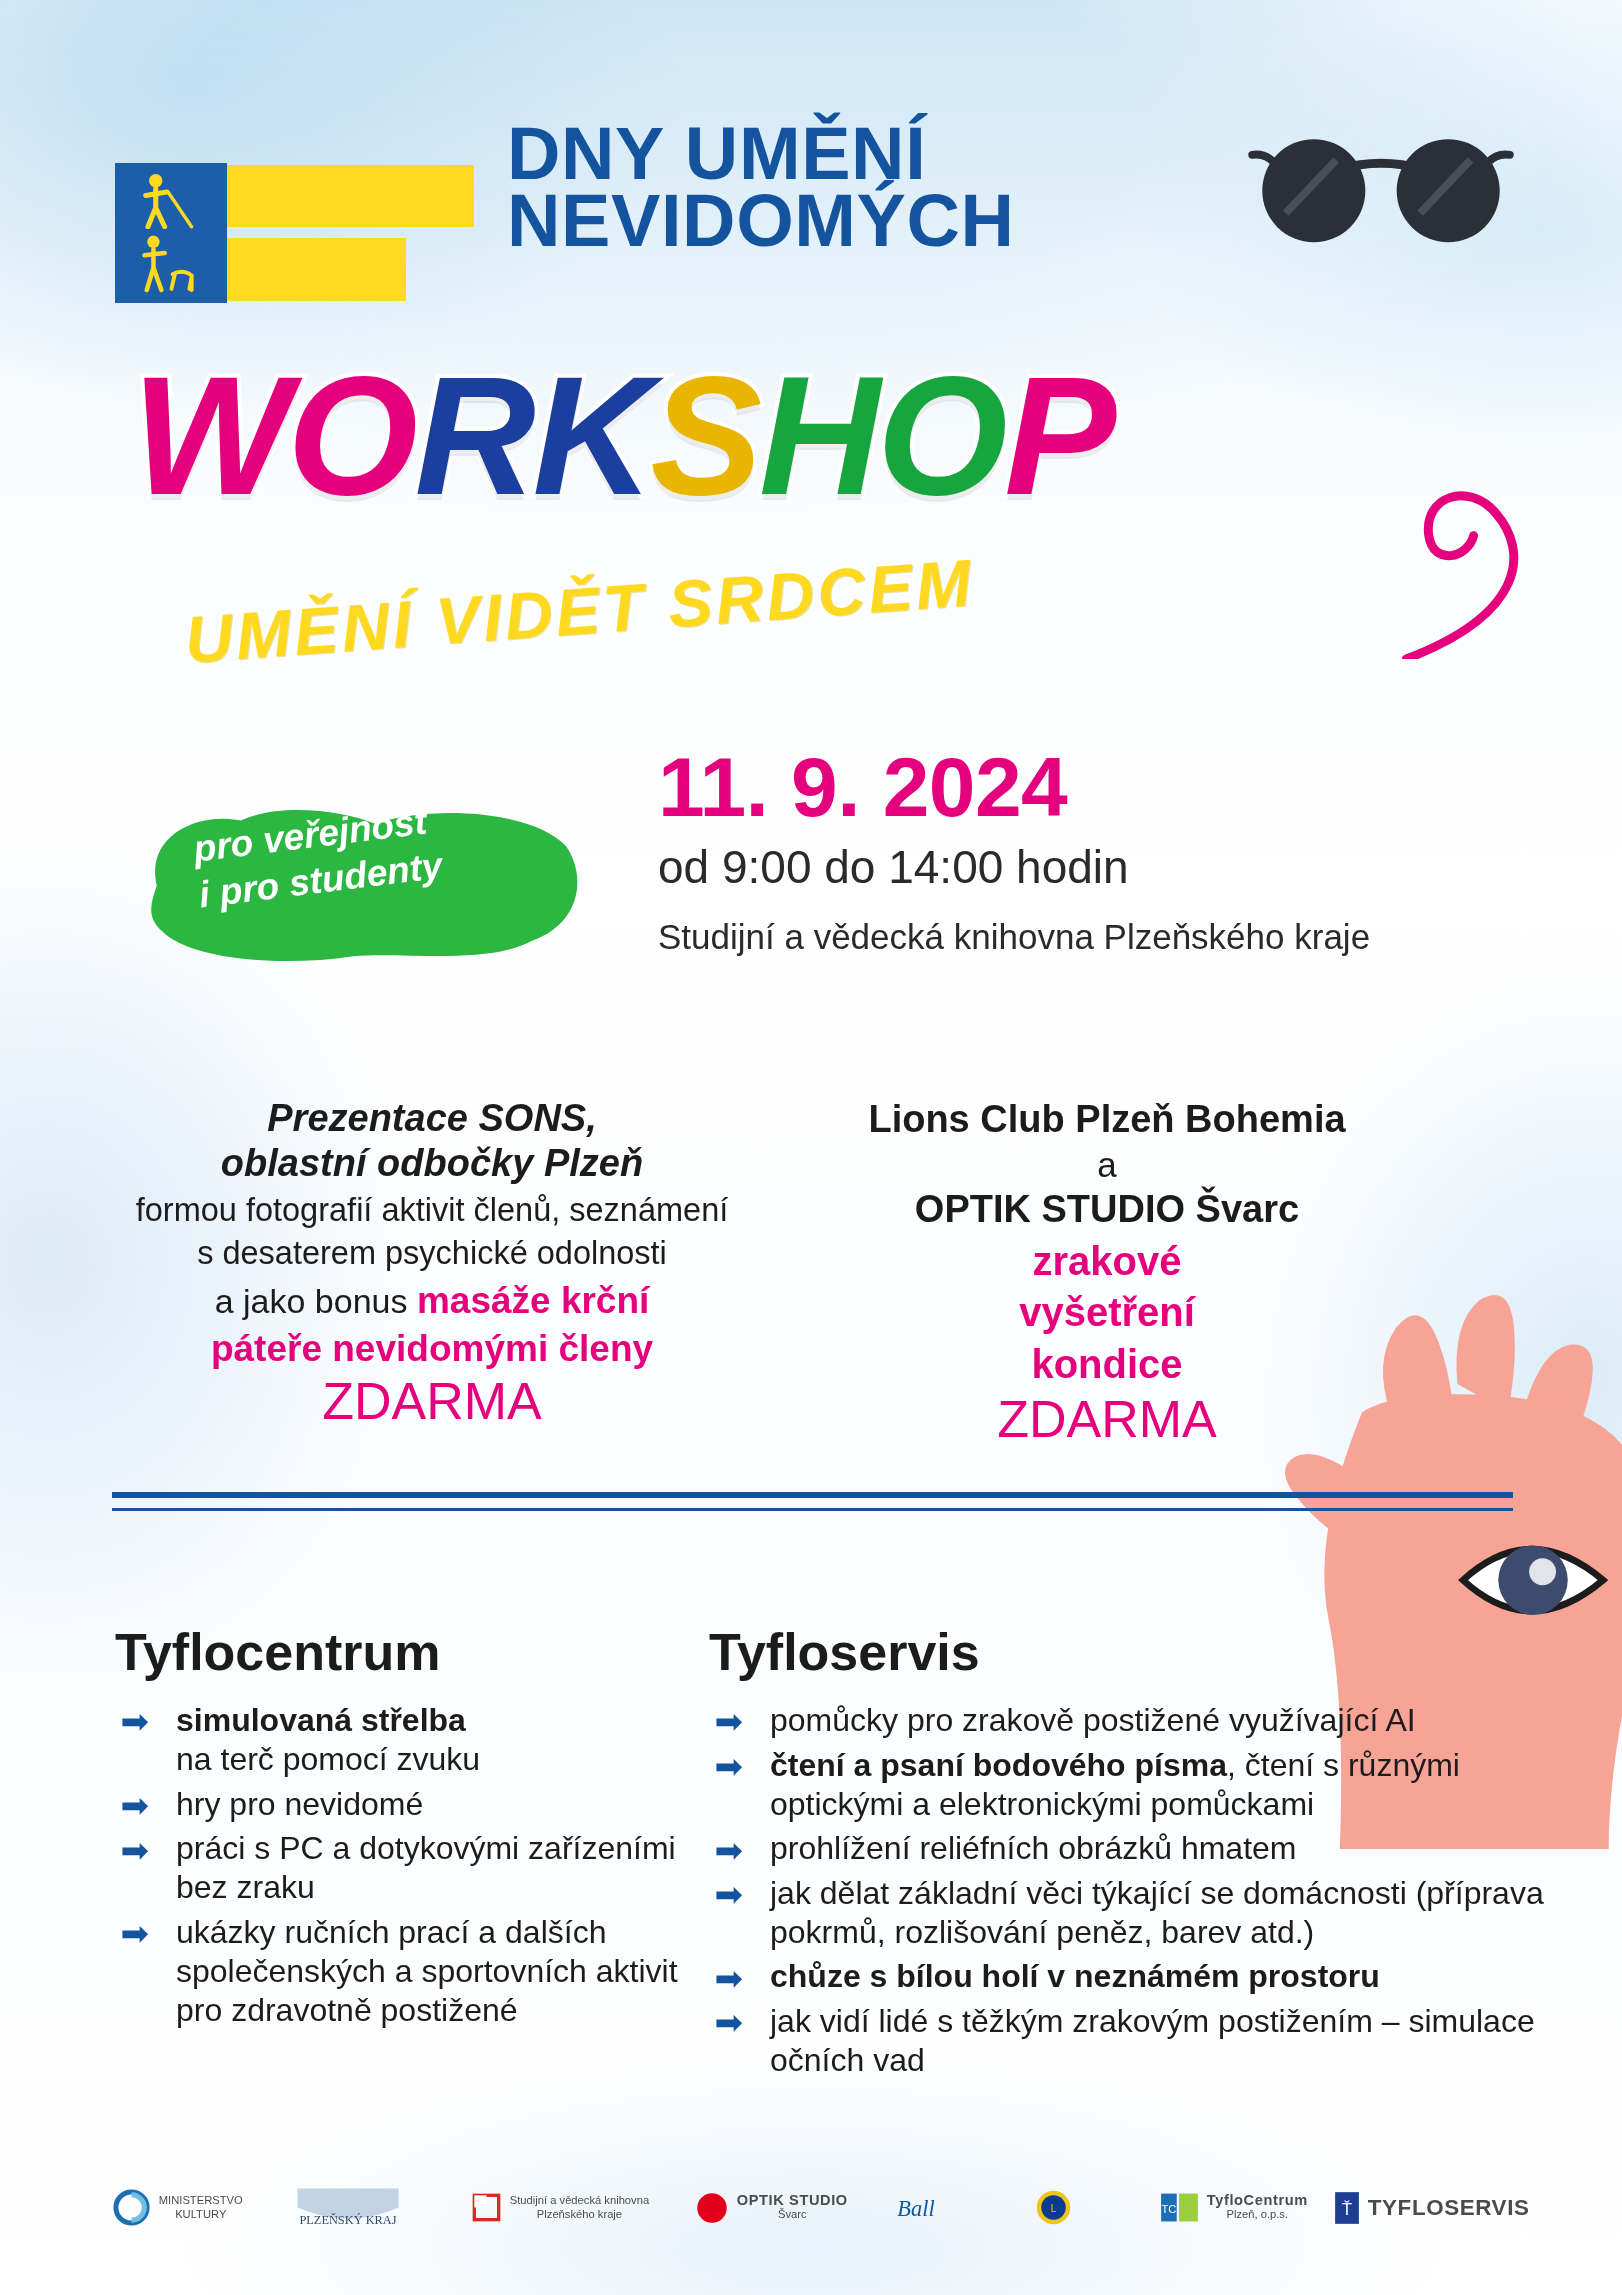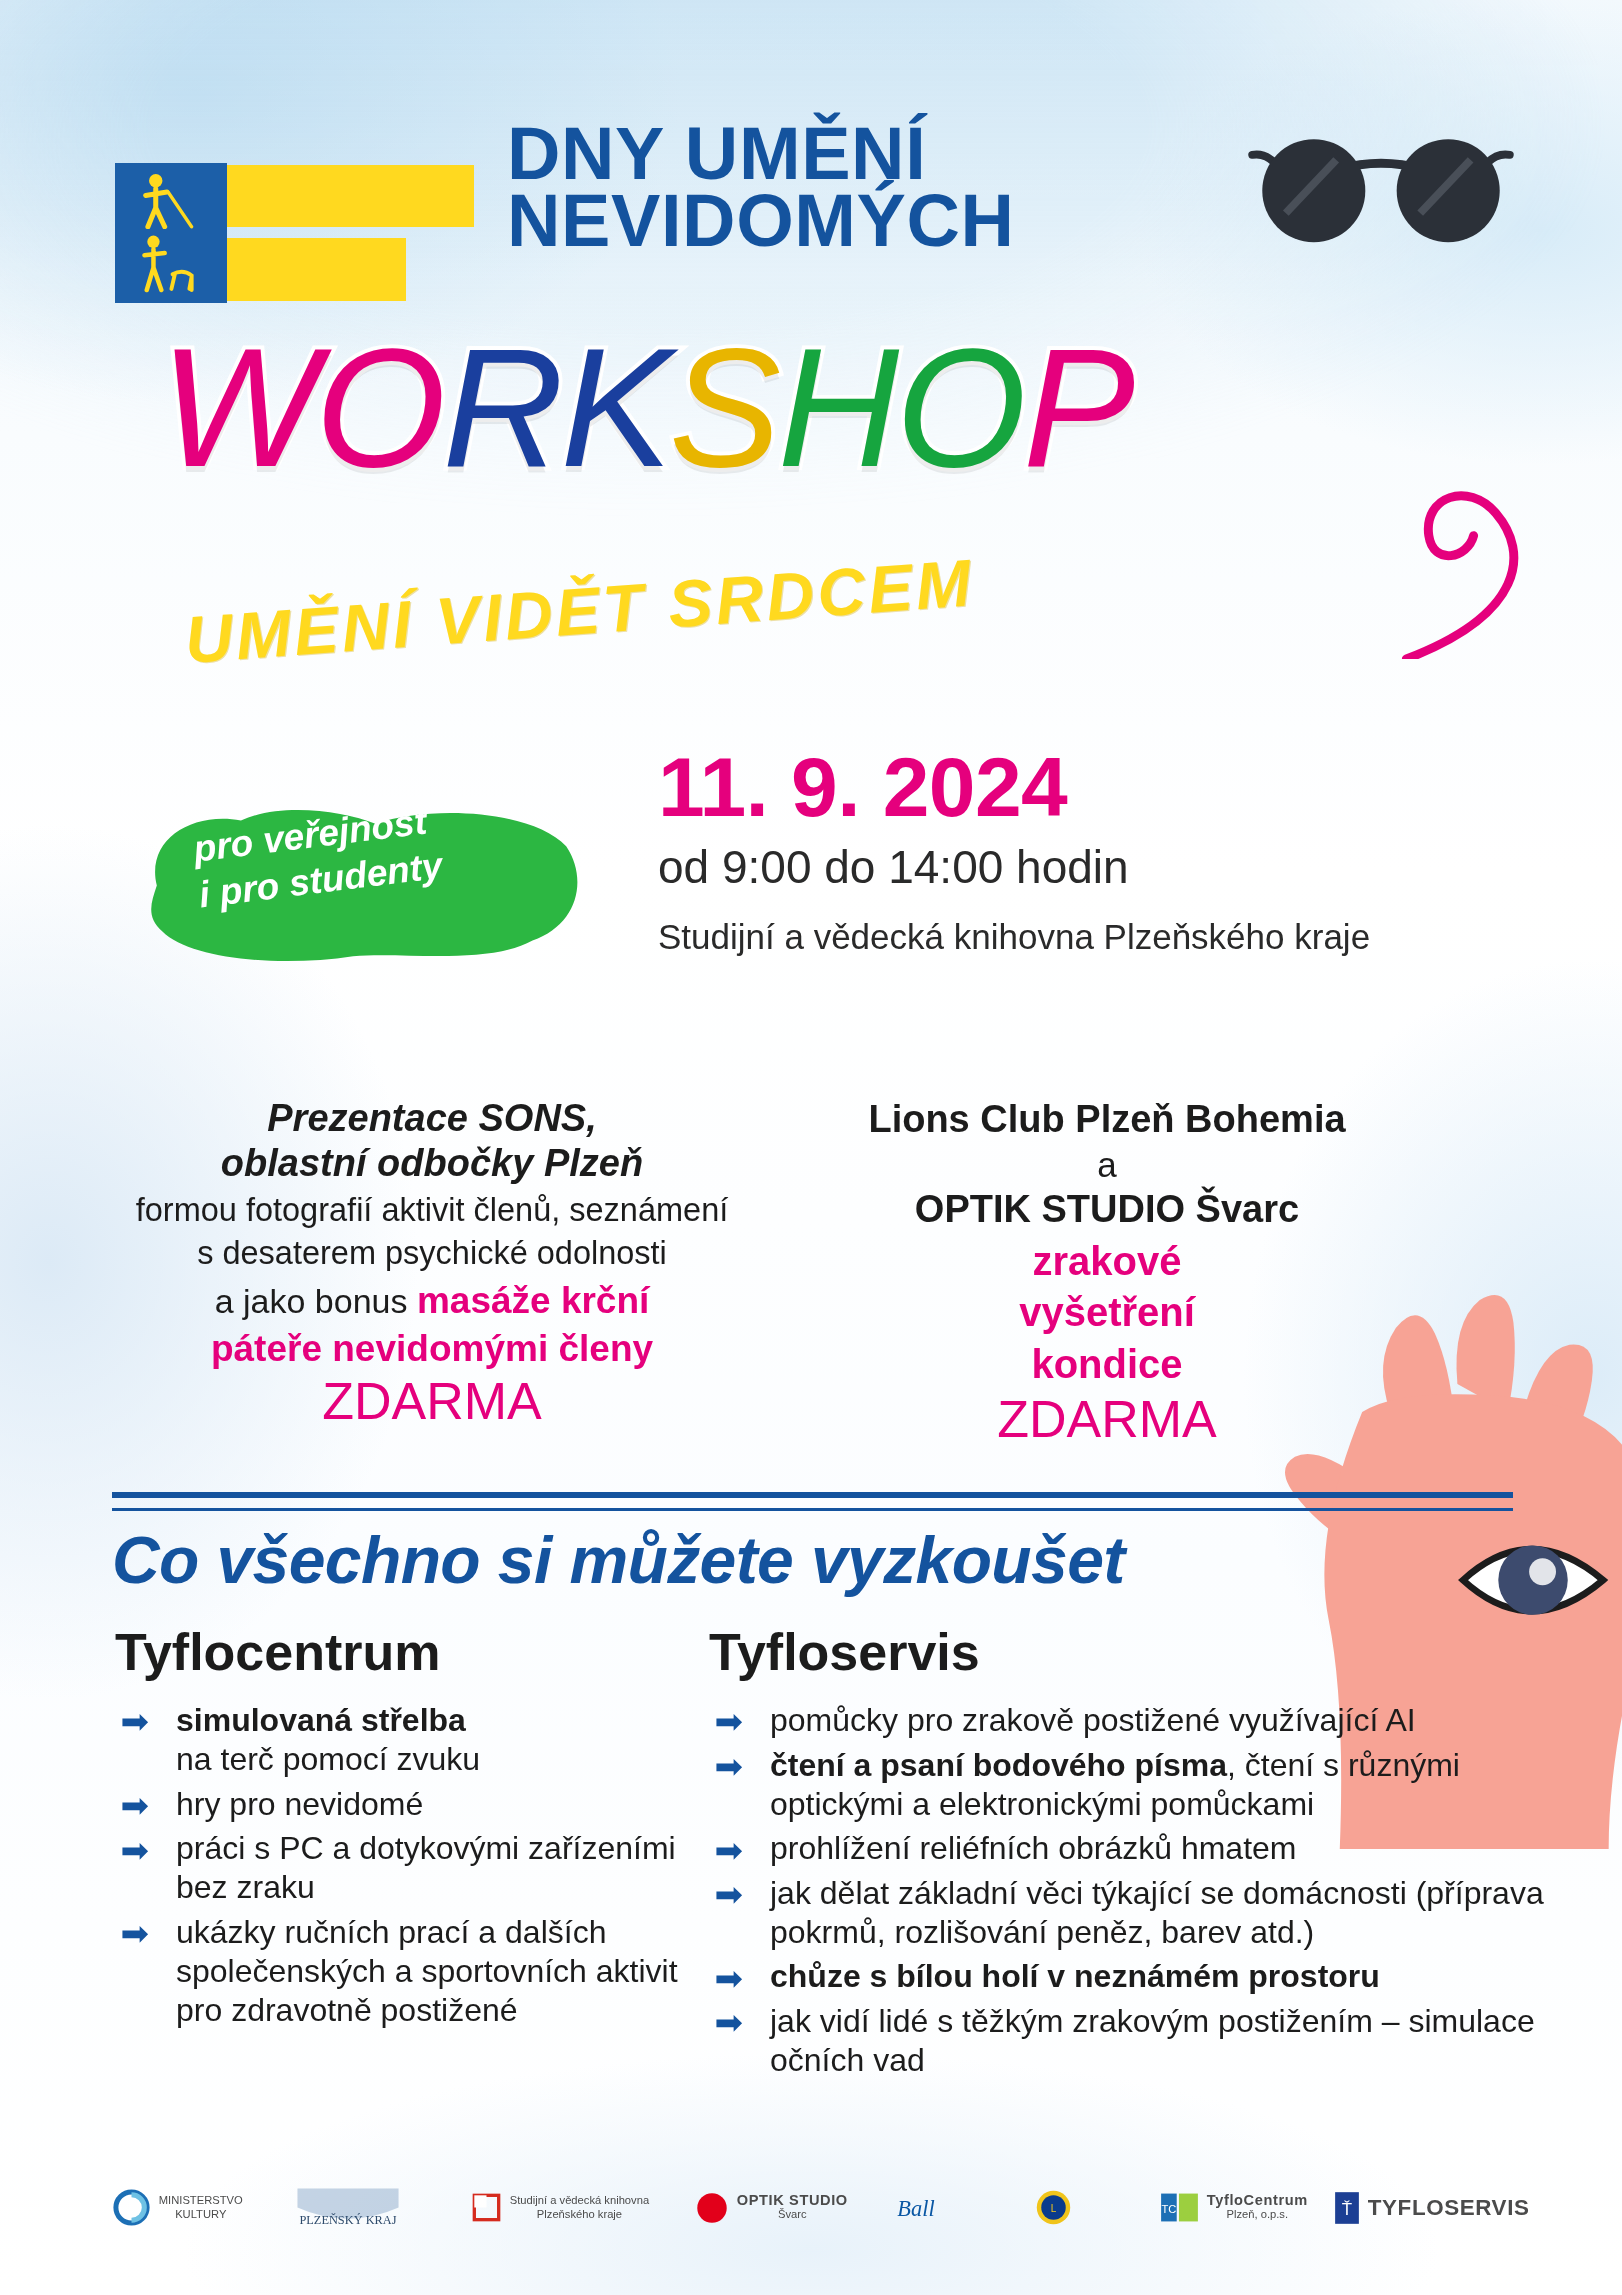--- a/index.html
+++ b/index.html
@@ -44,23 +44,23 @@
     color:#14539e;font-weight:bold;font-size:74px;line-height:67px;
     letter-spacing:0.6px;text-align:left;
   }
   .dny span{display:block;}
 
   
   .glasses{position:absolute;left:1241px;top:129px;width:280px;height:129px;}
 
   
   .workshop{
-    position:absolute;left:132px;top:316px;width:1401px;height:196px;
-    font-size:168px;font-weight:normal;font-style:italic;letter-spacing:-3.4px;
-    white-space:nowrap;line-height:185px;margin-left:28px;
+    position:absolute;left:132px;top:344px;width:1401px;height:196px;
+    font-size:168px;font-weight:bold;font-style:italic;letter-spacing:-3.4px;
+    white-space:nowrap;line-height:185px;
   }
   .workshop span{
     -webkit-text-stroke:7.8px #ffffff;
     paint-order:stroke fill;
     text-shadow:0 5.6px 0 rgba(0,0,0,.07);
   }
   .w-w{color:#e5007d;}
   .w-o{color:#e5007d;}
   .w-r{color:#1a3f9e;}
   .w-k{color:#1a3f9e;}
@@ -228,21 +228,20 @@
     </g>
     <g>
       <path d="M430 600 q120 -110 250 0 q-130 110 -250 0 Z" fill="#ffffff" stroke="#1c1c1c" stroke-width="12"></path>
       <circle cx="555" cy="600" r="62" fill="#3d4b6e"></circle>
       <circle cx="572" cy="585" r="24" fill="#ffffff" opacity=".85"></circle>
     </g>
   </svg>
 
   <div class="rule"></div>
   <div class="rule2"></div>
-  <div class="sec-title">Co všechno si můžete vyzkoušet</div>
 
   <div class="col-h ch1">Tyflocentrum</div>
   <div class="col-h ch2">Tyfloservis</div>
 
   <div class="list list-l">
     <div class="li"><span class="arw">➡</span><b>simulovaná střelba</b><br><span>na terč pomocí zvuku</span></div>
     <div class="li"><span class="arw">➡</span><span>hry pro nevidomé</span></div>
     <div class="li"><span class="arw">➡</span><span>práci s PC a dotykovými zařízeními bez zraku</span></div>
     <div class="li"><span class="arw">➡</span><span>ukázky ručních prací a dalších společenských a sportovních aktivit pro zdravotně postižené</span></div>
   </div>

